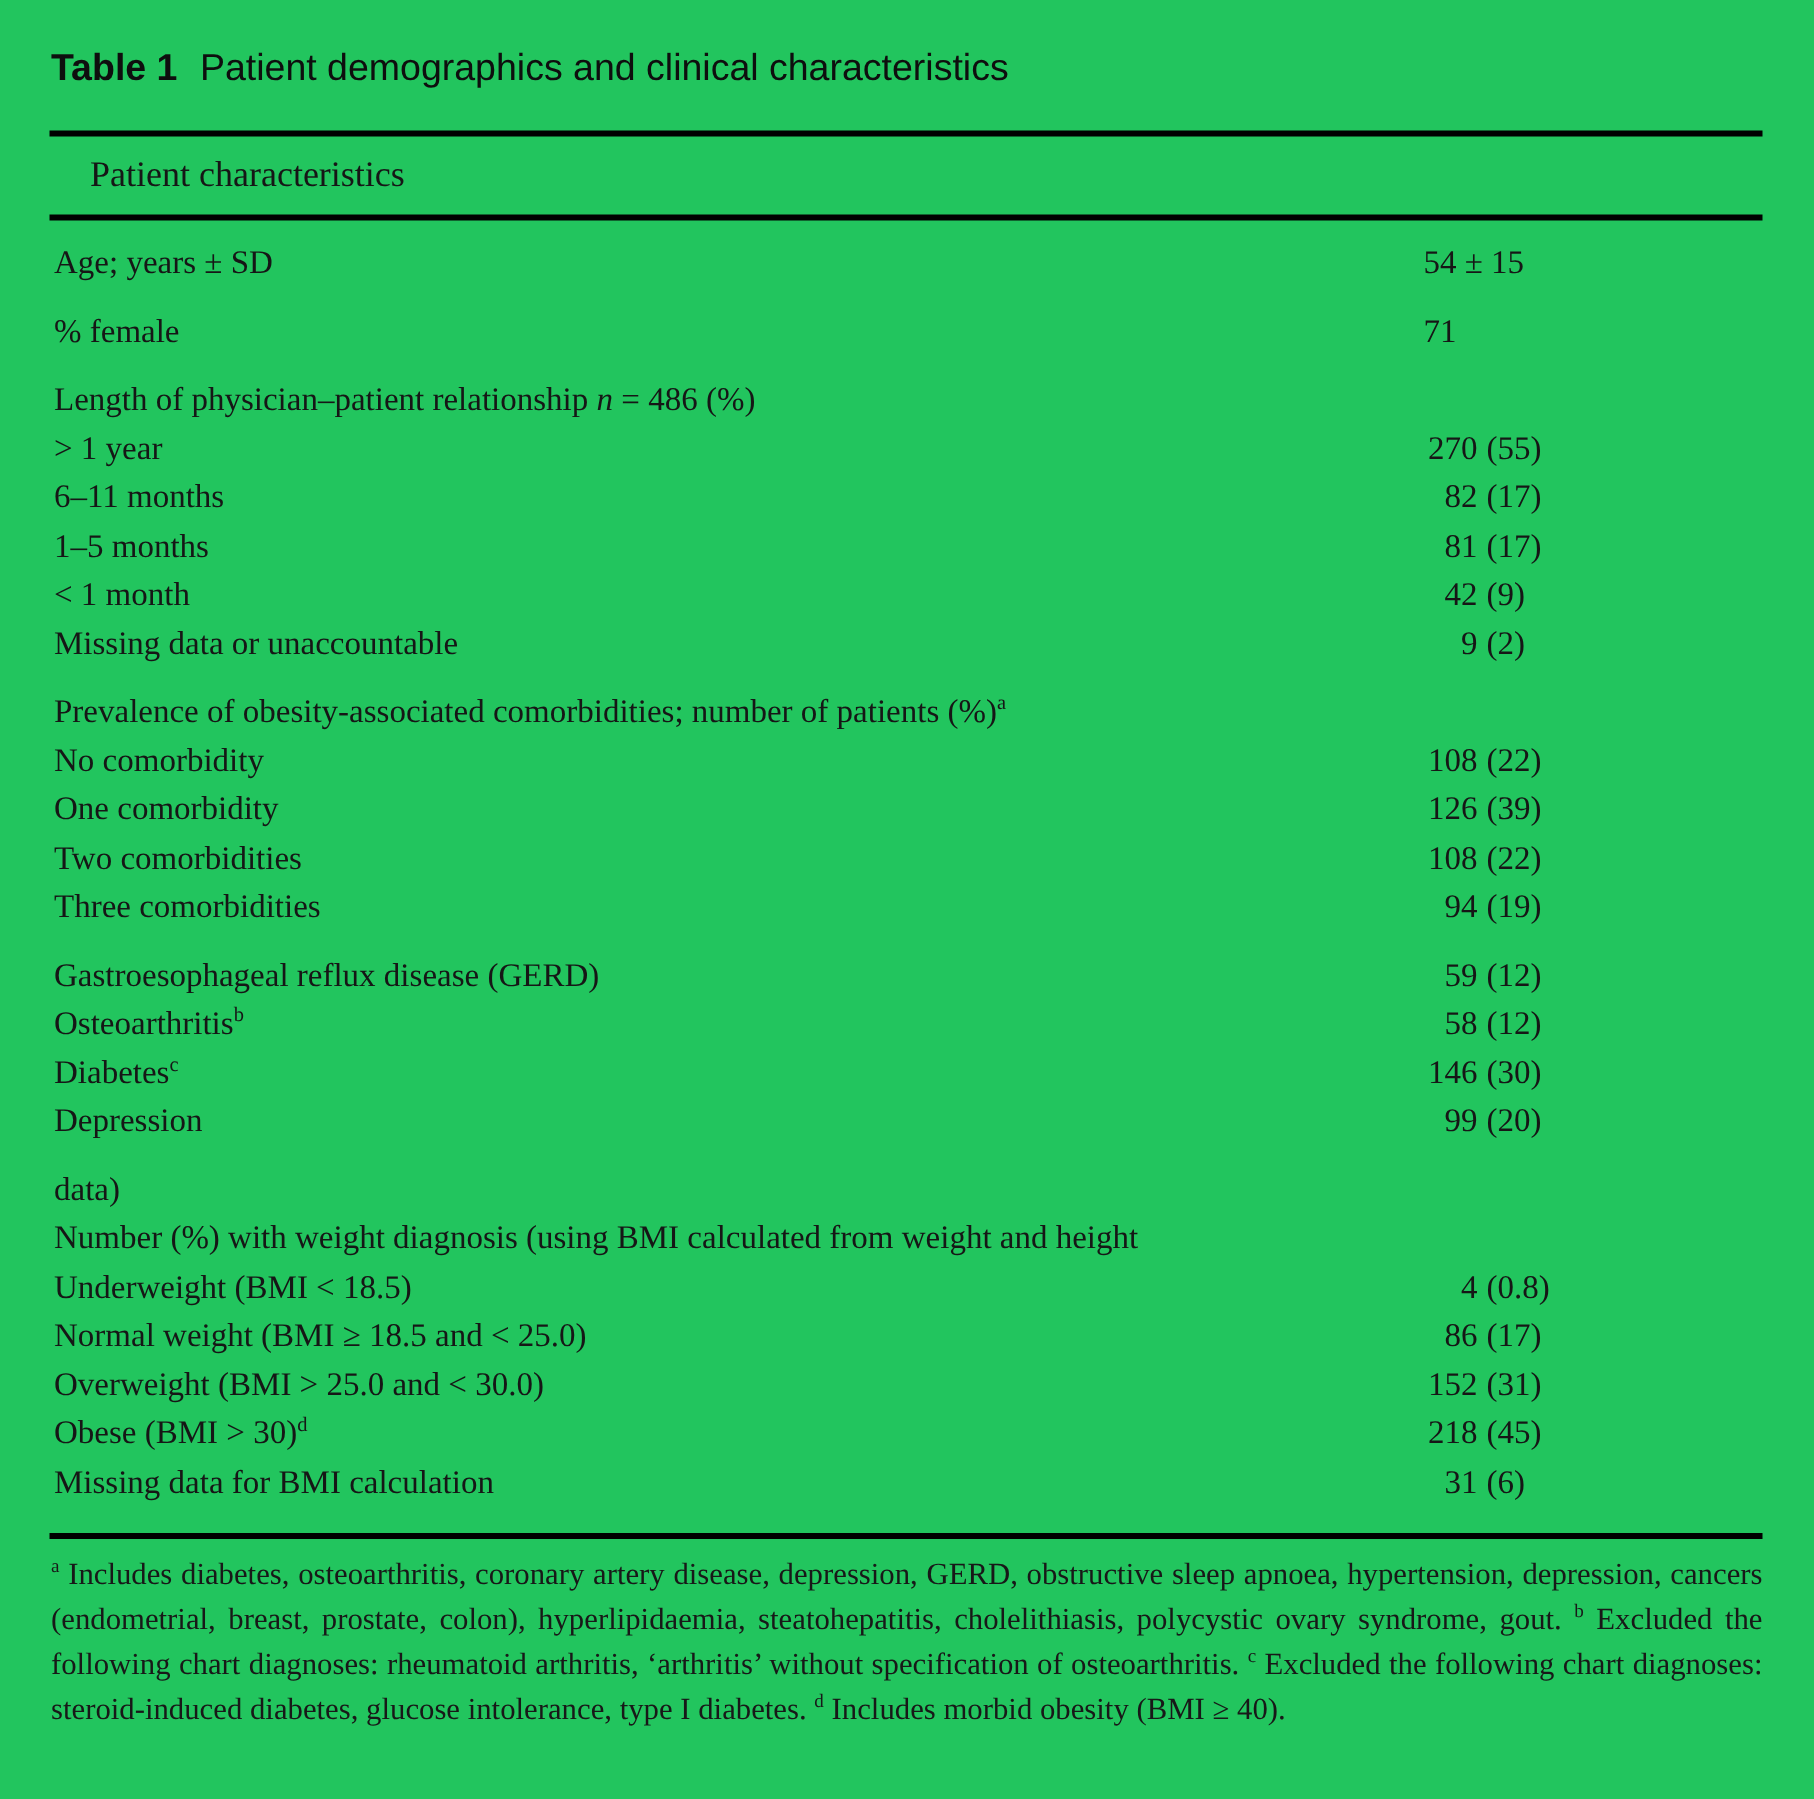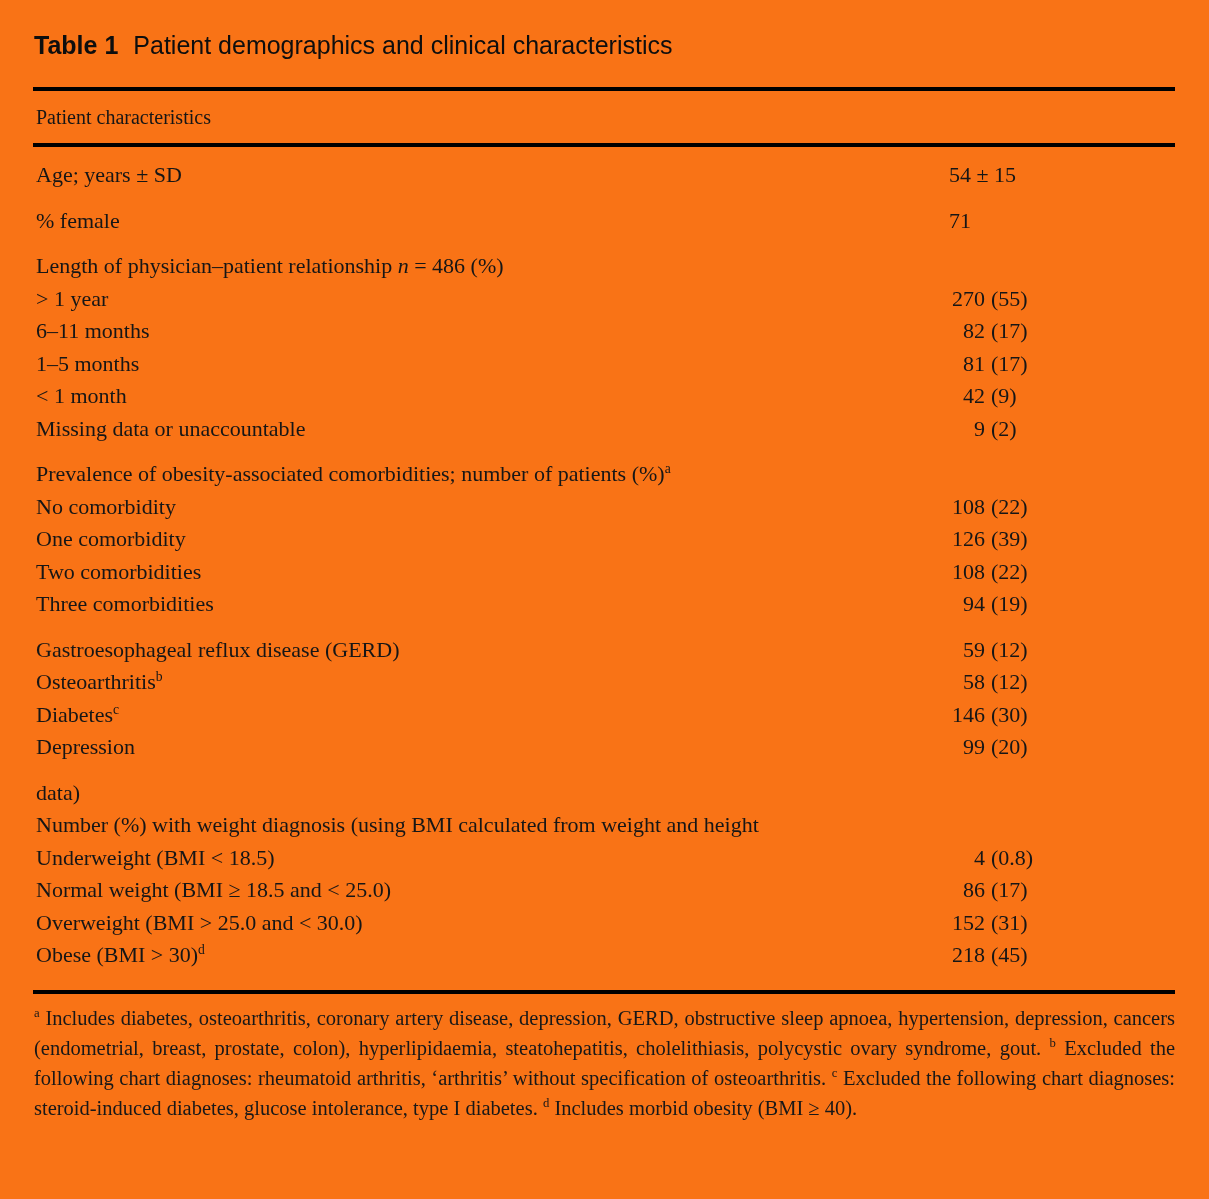--- a/index.html
+++ b/index.html
@@ -1,20 +1,20 @@
 <!DOCTYPE html>
 <html><head>
 <meta charset="utf-8">
 <style>
   html, body { margin: 0; padding: 0; }
   .page {
     position: relative;
     width: 1209px;
     height: 1199px;
-    background: #f97316;
+    background: #22c55e;
     box-sizing: border-box;
     padding: 30px 34px 0 33px;
     font-family: "Liberation Serif", serif;
     color: #161616;
     overflow: hidden;
   }
   
   .title {
     font-family: "Liberation Sans", sans-serif;
     font-size: 25px;
@@ -22,24 +22,25 @@
     color: #0e0e0e;
     padding-left: 1px;
   }
   .title .t-label { font-weight: 700; margin-right: 15px; }
   
   .rule { height: 4px; background: #000; }
   .rule-top { margin-top: 27px; }
   .rule-bottom { margin-top: 18px; }
   
   .colhead {
-    font-size: 20px;
+    font-size: 24px;
     line-height: 23px;
     padding: 15px 0 14px 3px;
     white-space: nowrap;
+    margin-left: 24px;
   }
   
   .tbody { padding: 12px 0 0 3px; }
   .section { margin-top: 13px; }
   .section:first-child { margin-top: 0; }
   .sec-header {
     font-size: 22px;
     line-height: 32.5px;
     white-space: nowrap;
   }
@@ -168,19 +169,23 @@
           <span class="value"><span class="num">86</span><span class="paren">(17)</span></span>
         </div>
         <div class="trow">
           <span class="rowlabel"><span>Overweight (BMI &gt; 25.0 and &lt; 30.0)</span></span>
           <span class="value"><span class="num">152</span><span class="paren">(31)</span></span>
         </div>
         <div class="trow">
           <span class="rowlabel"><span>Obese (BMI &gt; 30)</span><sup class="sp">d</sup></span>
           <span class="value"><span class="num">218</span><span class="paren">(45)</span></span>
         </div>
+        <div class="trow">
+          <span class="rowlabel"><span>Missing data for BMI calculation</span></span>
+          <span class="value"><span class="num">31</span><span class="paren">(6)</span></span>
+        </div>
       </div>
     </div>
 
   <div class="rule rule-bottom"></div>
 
   <div class="footnotes" id="footnotes"><span class="fn-seg"><sup class="sp">a</sup><span> Includes diabetes, osteoarthritis, coronary artery disease, depression, GERD, obstructive sleep apnoea, hypertension, depression, cancers (endometrial, breast, prostate, colon), hyperlipidaemia, steatohepatitis, cholelithiasis, polycystic ovary syndrome, gout. </span></span><span class="fn-seg"><sup class="sp">b</sup><span> Excluded the following chart diagnoses: rheumatoid arthritis, ‘arthritis’ without specification of osteoarthritis. </span></span><span class="fn-seg"><sup class="sp">c</sup><span> Excluded the following chart diagnoses: steroid-induced diabetes, glucose intolerance, type I diabetes. </span></span><span class="fn-seg"><sup class="sp">d</sup><span> Includes morbid obesity (BMI ≥ 40).</span></span></div>
 </div>
 
 </body></html>

